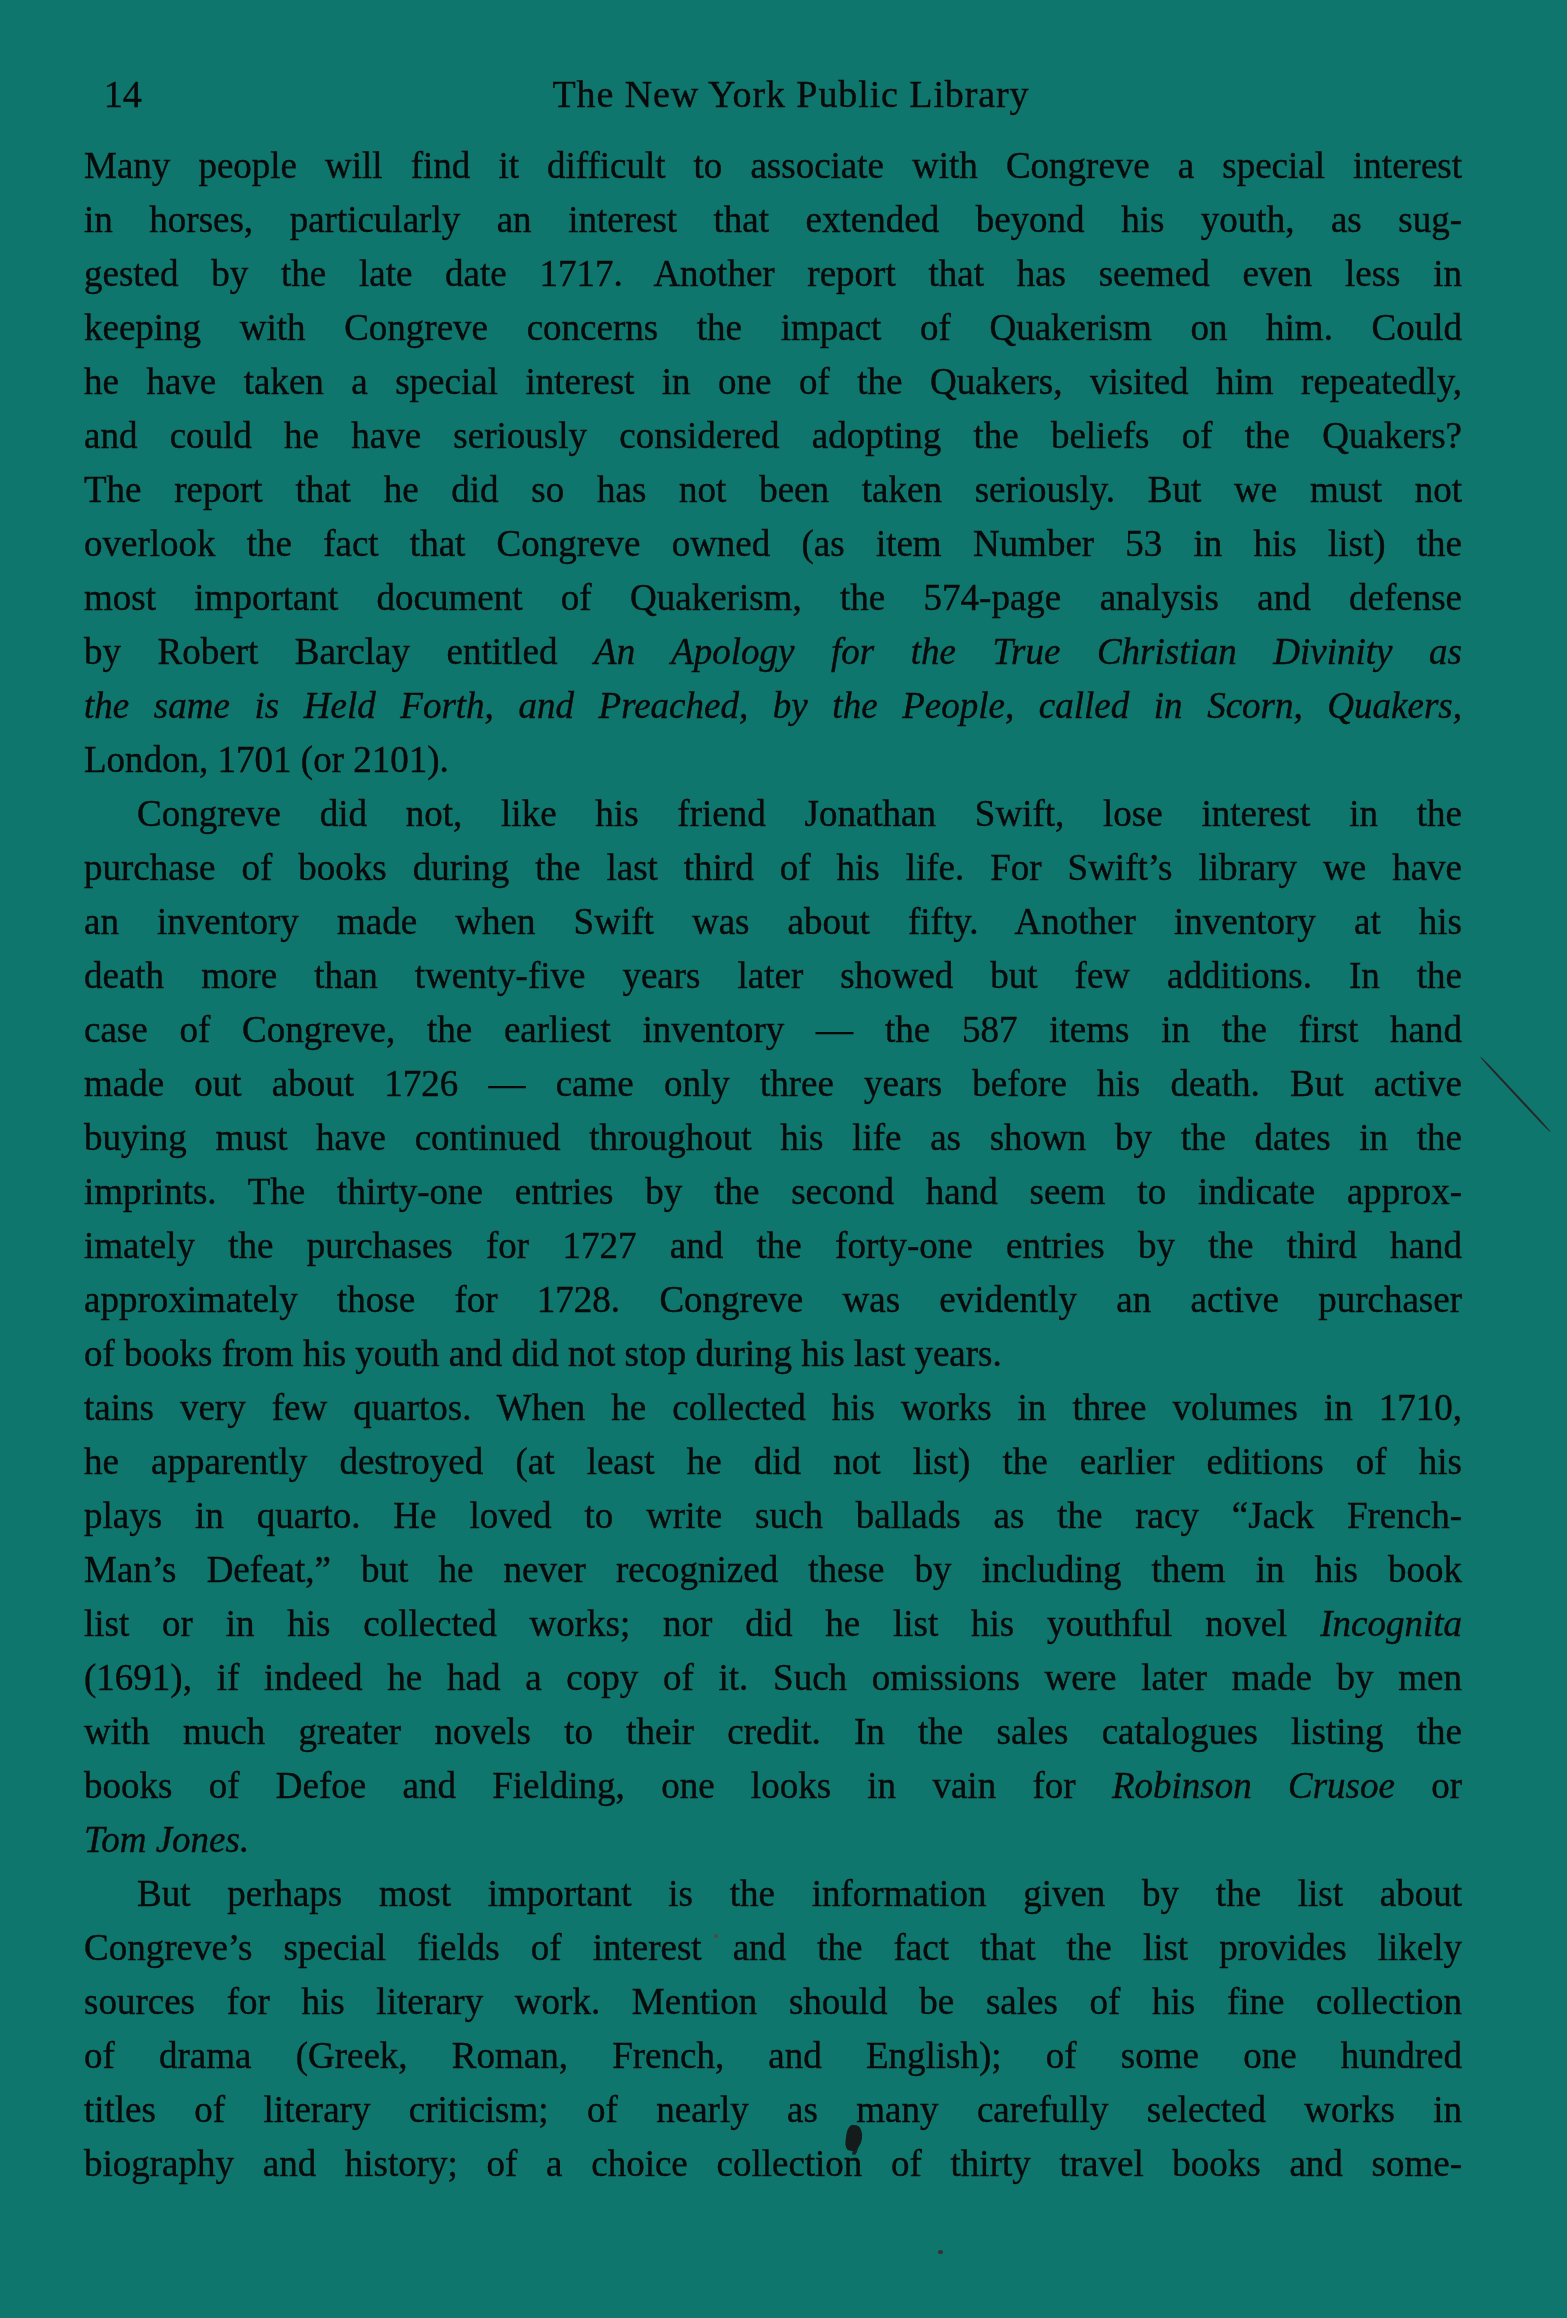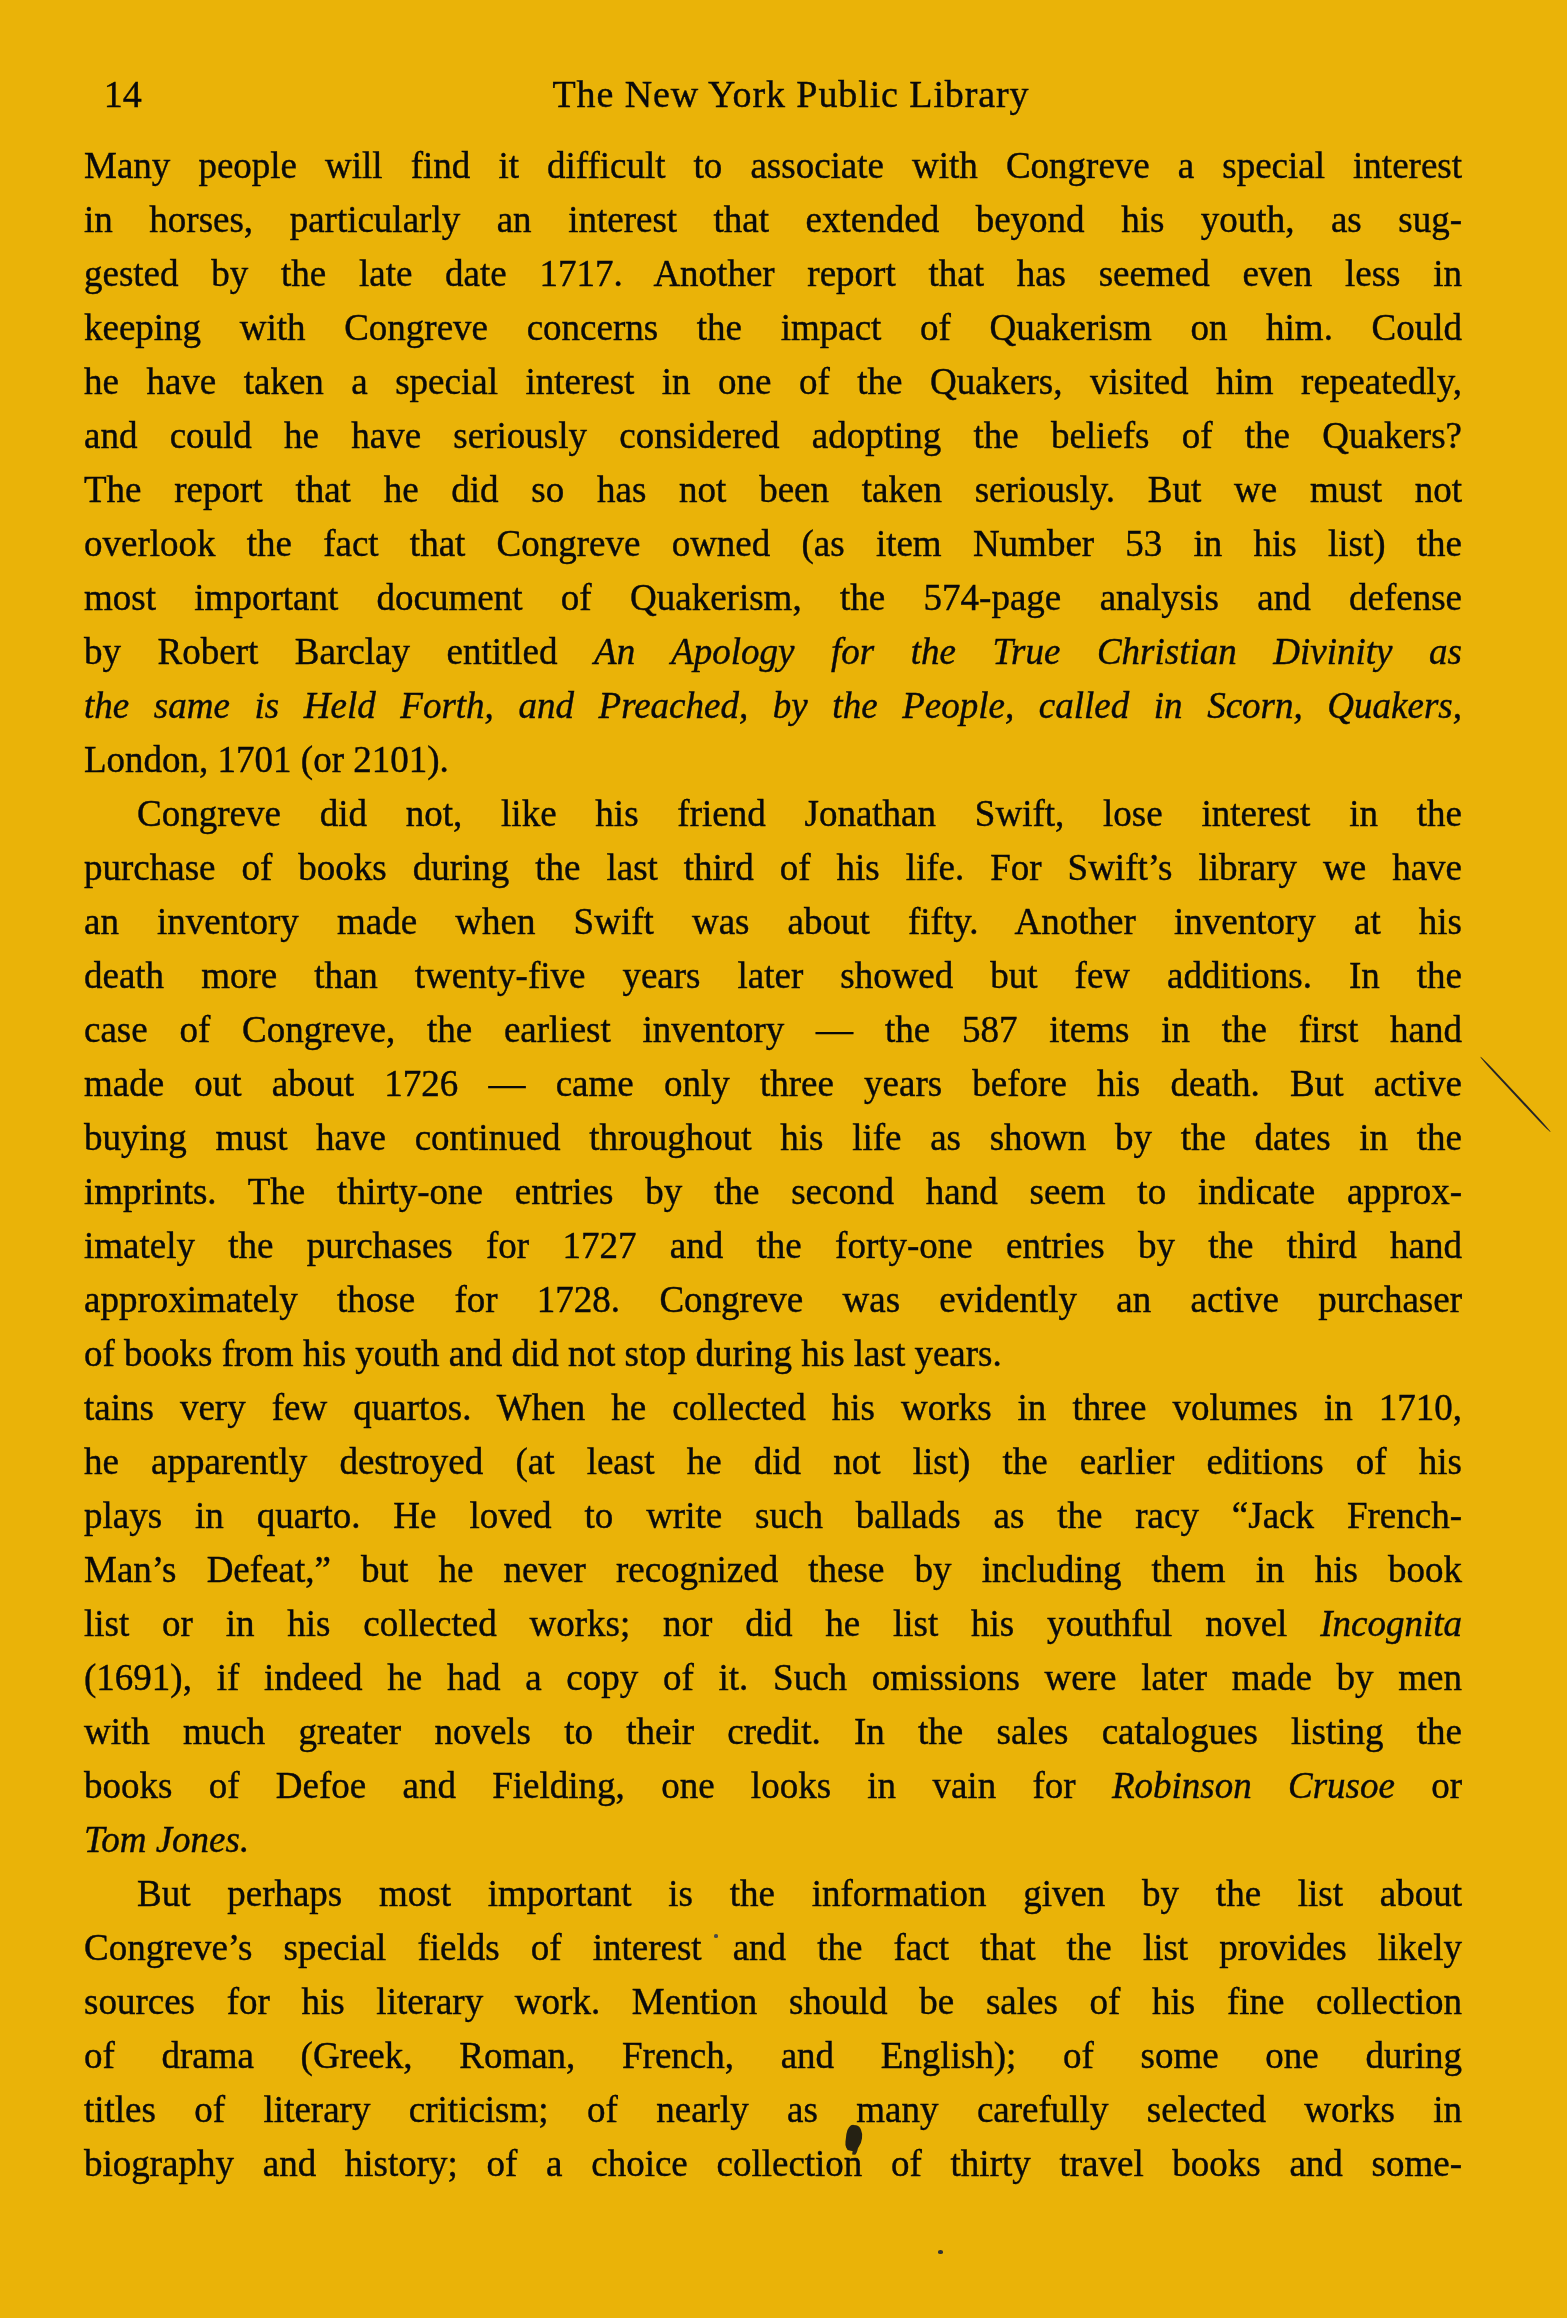--- a/index.html
+++ b/index.html
@@ -1,19 +1,19 @@
 <!DOCTYPE html>
 <html style="font-size:14.6px"><head>
 <meta charset="utf-8">
 <style>
   html,body{margin:0;padding:0;background:#e8e8e8;}
   .page{
     position:relative;
     width:1568px;height:2318px;
-    background:#eab308;
+    background:#0f766e;
     overflow:hidden;
     font-family:"Liberation Serif","DejaVu Serif",serif;
     color:#0a0a0a;
     -webkit-text-stroke:0.4px #0a0a0a;
   }
   .pagehead{
     position:absolute;left:102px;top:69px;width:1378px;height:51px;
     font-size:38px;line-height:51px;
   }
   .pnum{position:absolute;left:1.8px;top:0;}
@@ -85,21 +85,21 @@
       <div class="ln"><span>plays in quarto. He loved to write such ballads as the racy “Jack French-</span></div>
       <div class="ln"><span>Man’s Defeat,” but he never recognized these by including them in his book</span></div>
       <div class="ln"><span>list or in his collected works; nor did he list his youthful novel </span><span class="it">Incognita</span></div>
       <div class="ln"><span>(1691), if indeed he had a copy of it. Such omissions were later made by men</span></div>
       <div class="ln"><span>with much greater novels to their credit. In the sales catalogues listing the</span></div>
       <div class="ln"><span>books of Defoe and Fielding, one looks in vain for </span><span class="it">Robinson Crusoe</span><span> or</span></div>
       <div class="ln last"><span class="it">Tom Jones.</span></div>
       <div class="ln indent"><span>But perhaps most important is the information given by the list about</span></div>
       <div class="ln"><span>Congreve’s special fields of interest and the fact that the list provides likely</span></div>
       <div class="ln"><span>sources for his literary work. Mention should be sales of his fine collection</span></div>
-      <div class="ln"><span>of drama (Greek, Roman, French, and English); of some one during</span></div>
+      <div class="ln"><span>of drama (Greek, Roman, French, and English); of some one hundred</span></div>
       <div class="ln"><span>titles of literary criticism; of nearly as many carefully selected works in</span></div>
       <div class="ln"><span>biography and history; of a choice collection of thirty travel books and some-</span></div>
     </main>
 
   <div class="artifact diag"></div>
   <div class="artifact smudge"></div>
   <div class="artifact dot1"></div>
   <div class="artifact dot2"></div>
 
 </div>

